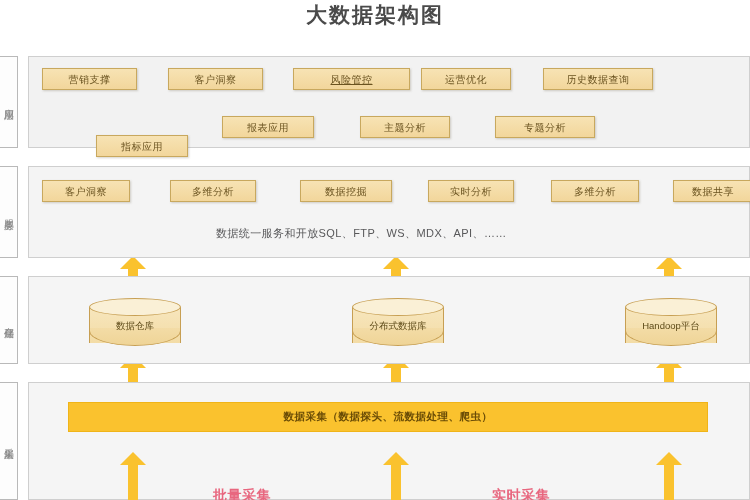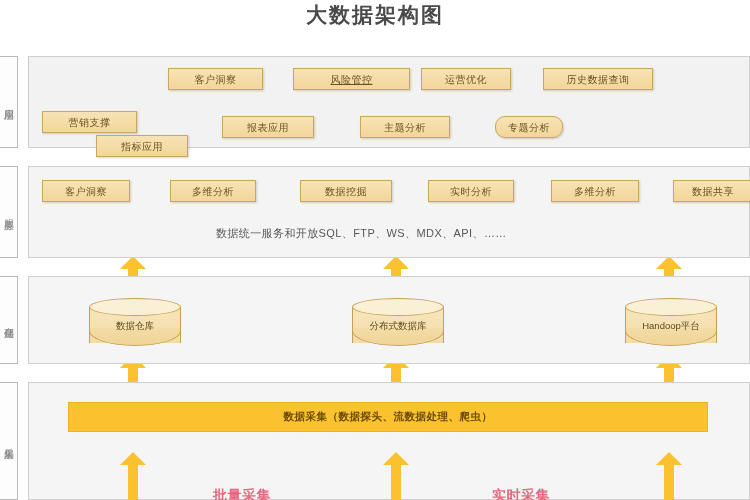--- a/index.html
+++ b/index.html
@@ -204,30 +204,30 @@
 
 <div id="diagram">
 
   <div class="title">大数据架构图</div>
 
   <div class="rail" style="top:56px; height:92px;">
     <span>应用层</span>
   </div>
   <div class="panel" style="left:28px; top:56px; width:722px; height:92px;"></div>
 
-  <div class="chip" style="left:42px;  top:68px;  width:95px;margin-top:43px;">营销支撑</div>
+  <div class="chip" style="left:42px;  top:68px;  width:95px;">营销支撑</div>
   <div class="chip" style="left:168px; top:68px;  width:95px;">客户洞察</div>
   <div class="chip" style="left:293px; top:68px;  width:117px;text-decoration:underline;">风险管控</div>
   <div class="chip" style="left:421px; top:68px;  width:90px;">运营优化</div>
   <div class="chip" style="left:543px; top:68px;  width:110px;">历史数据查询</div>
 
   <div class="chip" style="left:96px;  top:116px; width:92px;margin-top:19px;">指标应用</div>
   <div class="chip" style="left:222px; top:116px; width:92px;">报表应用</div>
   <div class="chip" style="left:360px; top:116px; width:90px;">主题分析</div>
-  <div class="chip" style="left:495px; top:116px; width:68px;border-radius:10px;">专题分析</div>
+  <div class="chip" style="left:495px; top:116px; width:100px;">专题分析</div>
 
   <div class="arrow-up" style="left:120px; top:256px; height:28px;">
     <div class="head"></div>
     <div class="shaft" style="height:16px;"></div>
   </div>
   <div class="arrow-up" style="left:383px; top:256px; height:28px;">
     <div class="head"></div>
     <div class="shaft" style="height:16px;"></div>
   </div>
   <div class="arrow-up" style="left:656px; top:256px; height:28px;">

